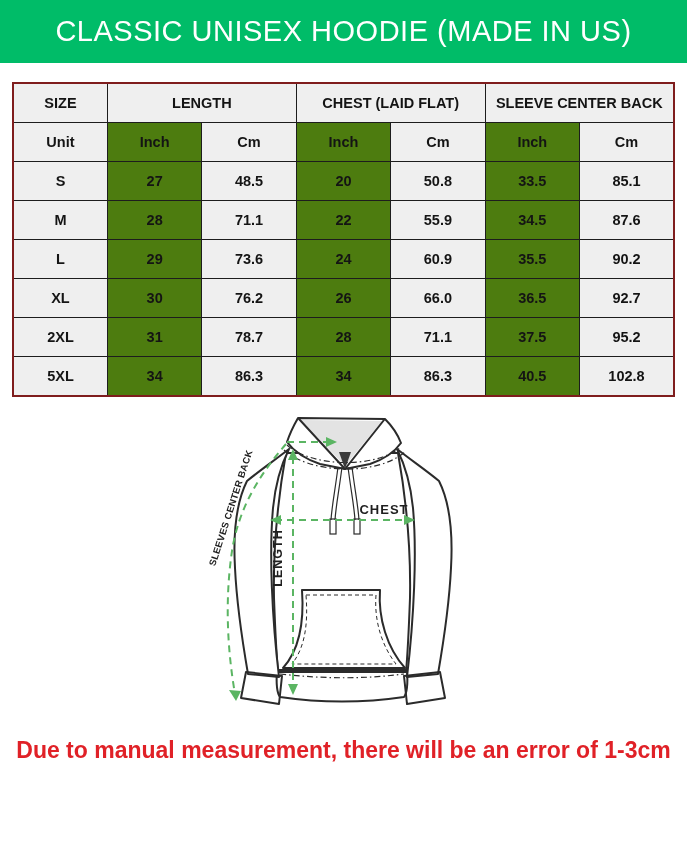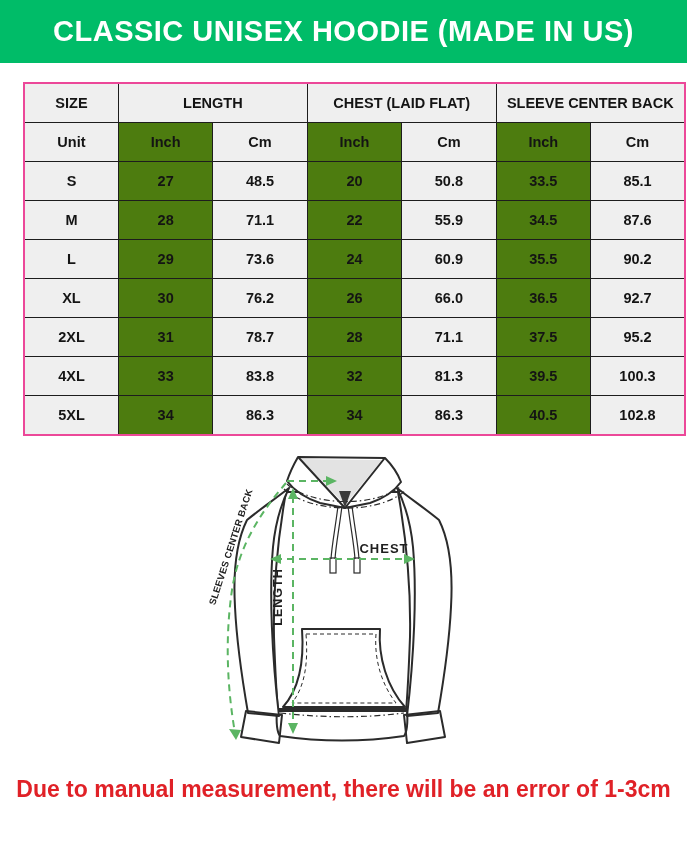--- a/index.html
+++ b/index.html
@@ -7,33 +7,33 @@
     width:687px;height:860px;overflow:hidden;background:#ffffff;
     font-family:"Liberation Sans","DejaVu Sans",sans-serif;
     position:relative;
   }
   
   .banner{
     width:687px;height:63px;background:#00bc68;
     display:flex;align-items:center;justify-content:center;
   }
   .banner h1{
-    margin:0;color:#ffffff;font-size:29px;font-weight:bold;letter-spacing:.5px;
+    margin:0;color:#ffffff;font-size:29px;font-weight:normal;letter-spacing:.5px;
   }
   
   .table-wrap{margin:19px 12px 0 12px;}
   table.size-chart{
     border-collapse:collapse;table-layout:fixed;width:663px;
     font-size:14.5px;font-weight:700;color:#141414;
   }
   table.size-chart td{
     border:1.5px solid #1d1d1d;height:38px;text-align:center;vertical-align:middle;
     padding:0;
   }
-  table.size-chart{border:2px solid #ec4899;margin-left:11px;}
+  table.size-chart{border:2px solid #7f1d1d;}
   td.g{background:#efefef;}
   td.w{background:#4d7c0f;}
   
   .diagram{position:relative;width:687px;height:332px;margin-top:6px;}
   .diagram svg{position:absolute;left:85px;top:0;}
   .hood-line{stroke:#2b2b2b;stroke-width:2;fill:none;stroke-linecap:round;stroke-linejoin:round;}
   .fill-white{fill:#ffffff;}
   .dashdot{stroke:#2b2b2b;stroke-width:1.2;fill:none;stroke-dasharray:6 3 1.5 3;}
   .stitch{stroke:#2b2b2b;stroke-width:1;fill:none;stroke-dasharray:4 3;}
   .cord{stroke:#2b2b2b;stroke-width:1.2;fill:none;}
@@ -110,29 +110,20 @@
         <tr>
           <td class="g">2XL</td>
           <td class="w">31</td>
           <td class="g">78.7</td>
           <td class="w">28</td>
           <td class="g">71.1</td>
           <td class="w">37.5</td>
           <td class="g">95.2</td>
         </tr>
         <tr>
-          <td class="g">4XL</td>
-          <td class="w">33</td>
-          <td class="g">83.8</td>
-          <td class="w">32</td>
-          <td class="g">81.3</td>
-          <td class="w">39.5</td>
-          <td class="g">100.3</td>
-        </tr>
-        <tr>
           <td class="g">5XL</td>
           <td class="w">34</td>
           <td class="g">86.3</td>
           <td class="w">34</td>
           <td class="g">86.3</td>
           <td class="w">40.5</td>
           <td class="g">102.8</td>
         </tr>
       </tbody>
   </table>

